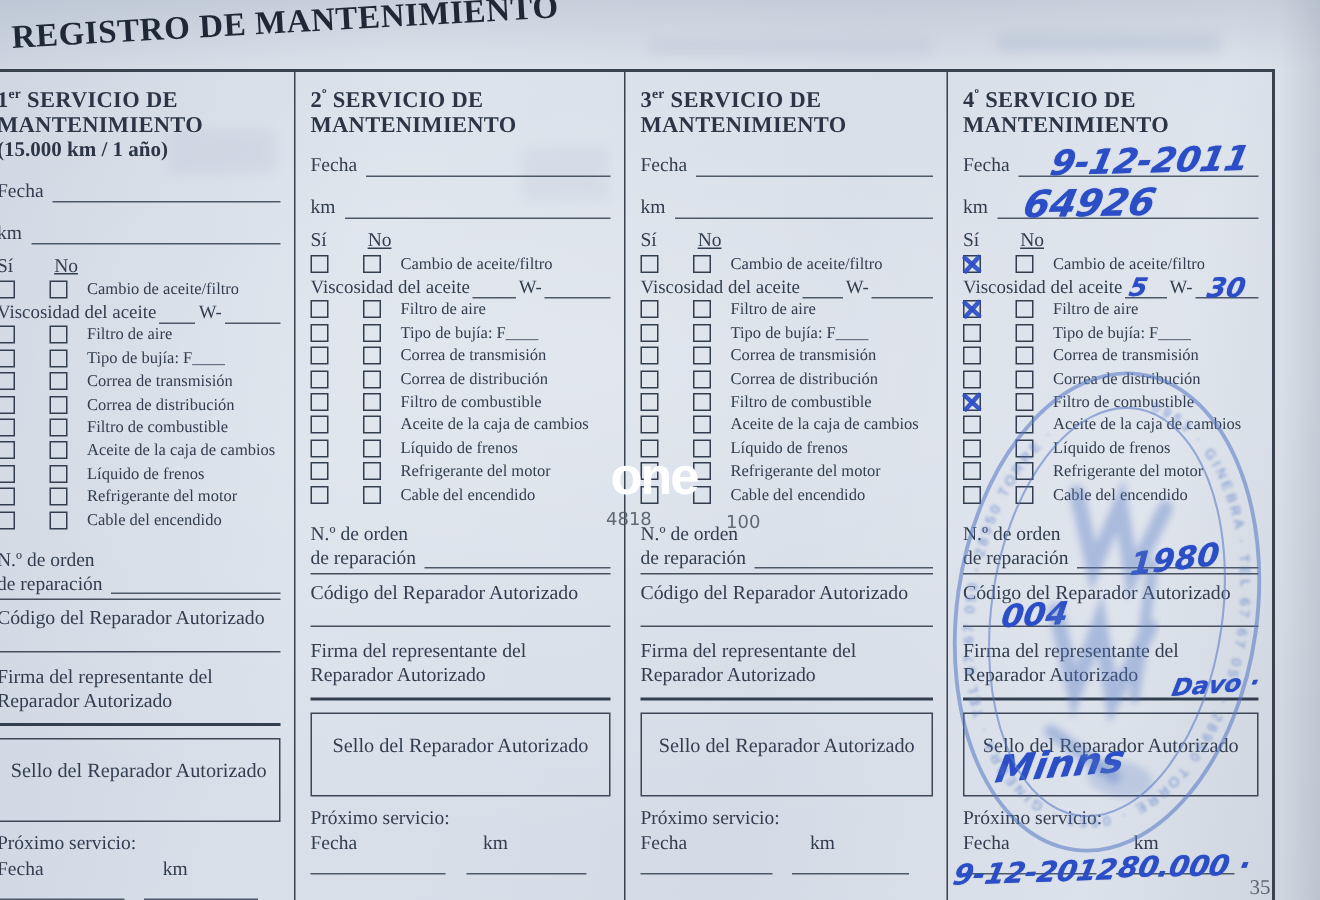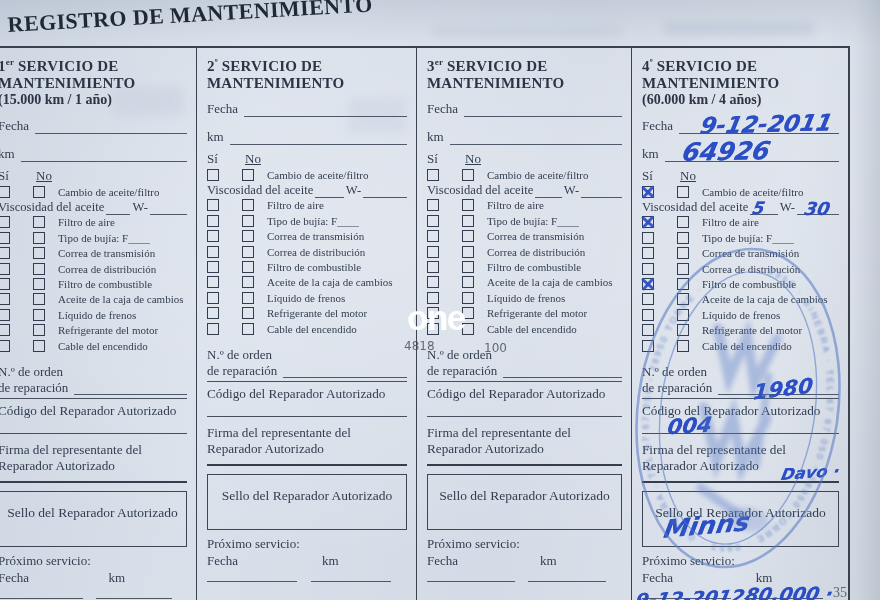--- a/index.html
+++ b/index.html
@@ -536,21 +536,20 @@
         </span>
       </div>
     </div>
   </section>
 
   <section class="col">
     <div class="ctitle">
       <span>4</span><sup>º</sup><span class="pre"> SERVICIO DE</span><br>
       <span>MANTENIMIENTO</span>
     </div>
-    <div class="csub">(60.000 km / 4 años)</div>
 
     <div class="fieldline">
       <span>Fecha</span>
       <span class="fl-rule">
         <span class="hw hw-fecha">9-12-2011</span>
       </span>
     </div>
 
     <div class="fieldline km-line">
       <span>km</span>

